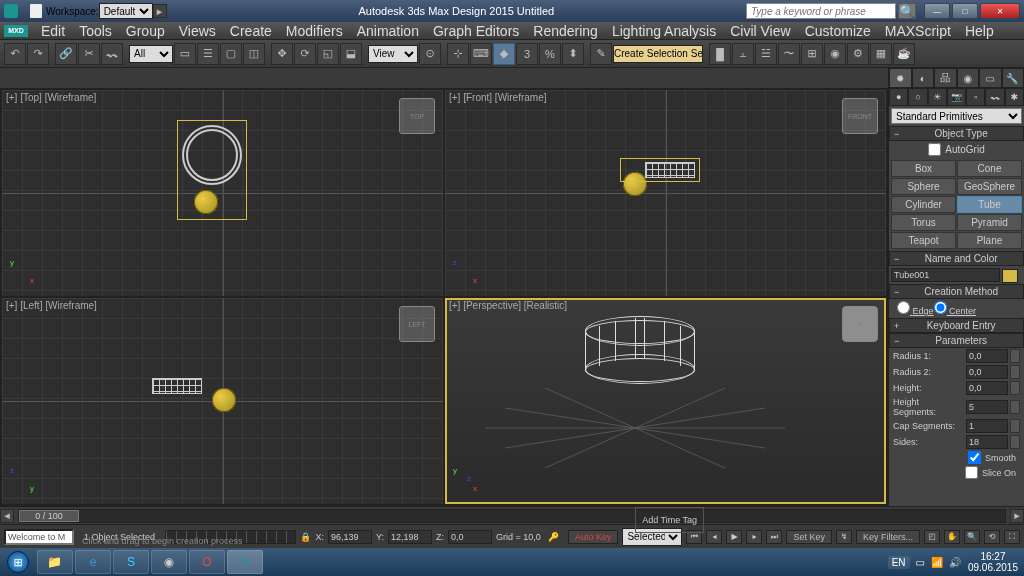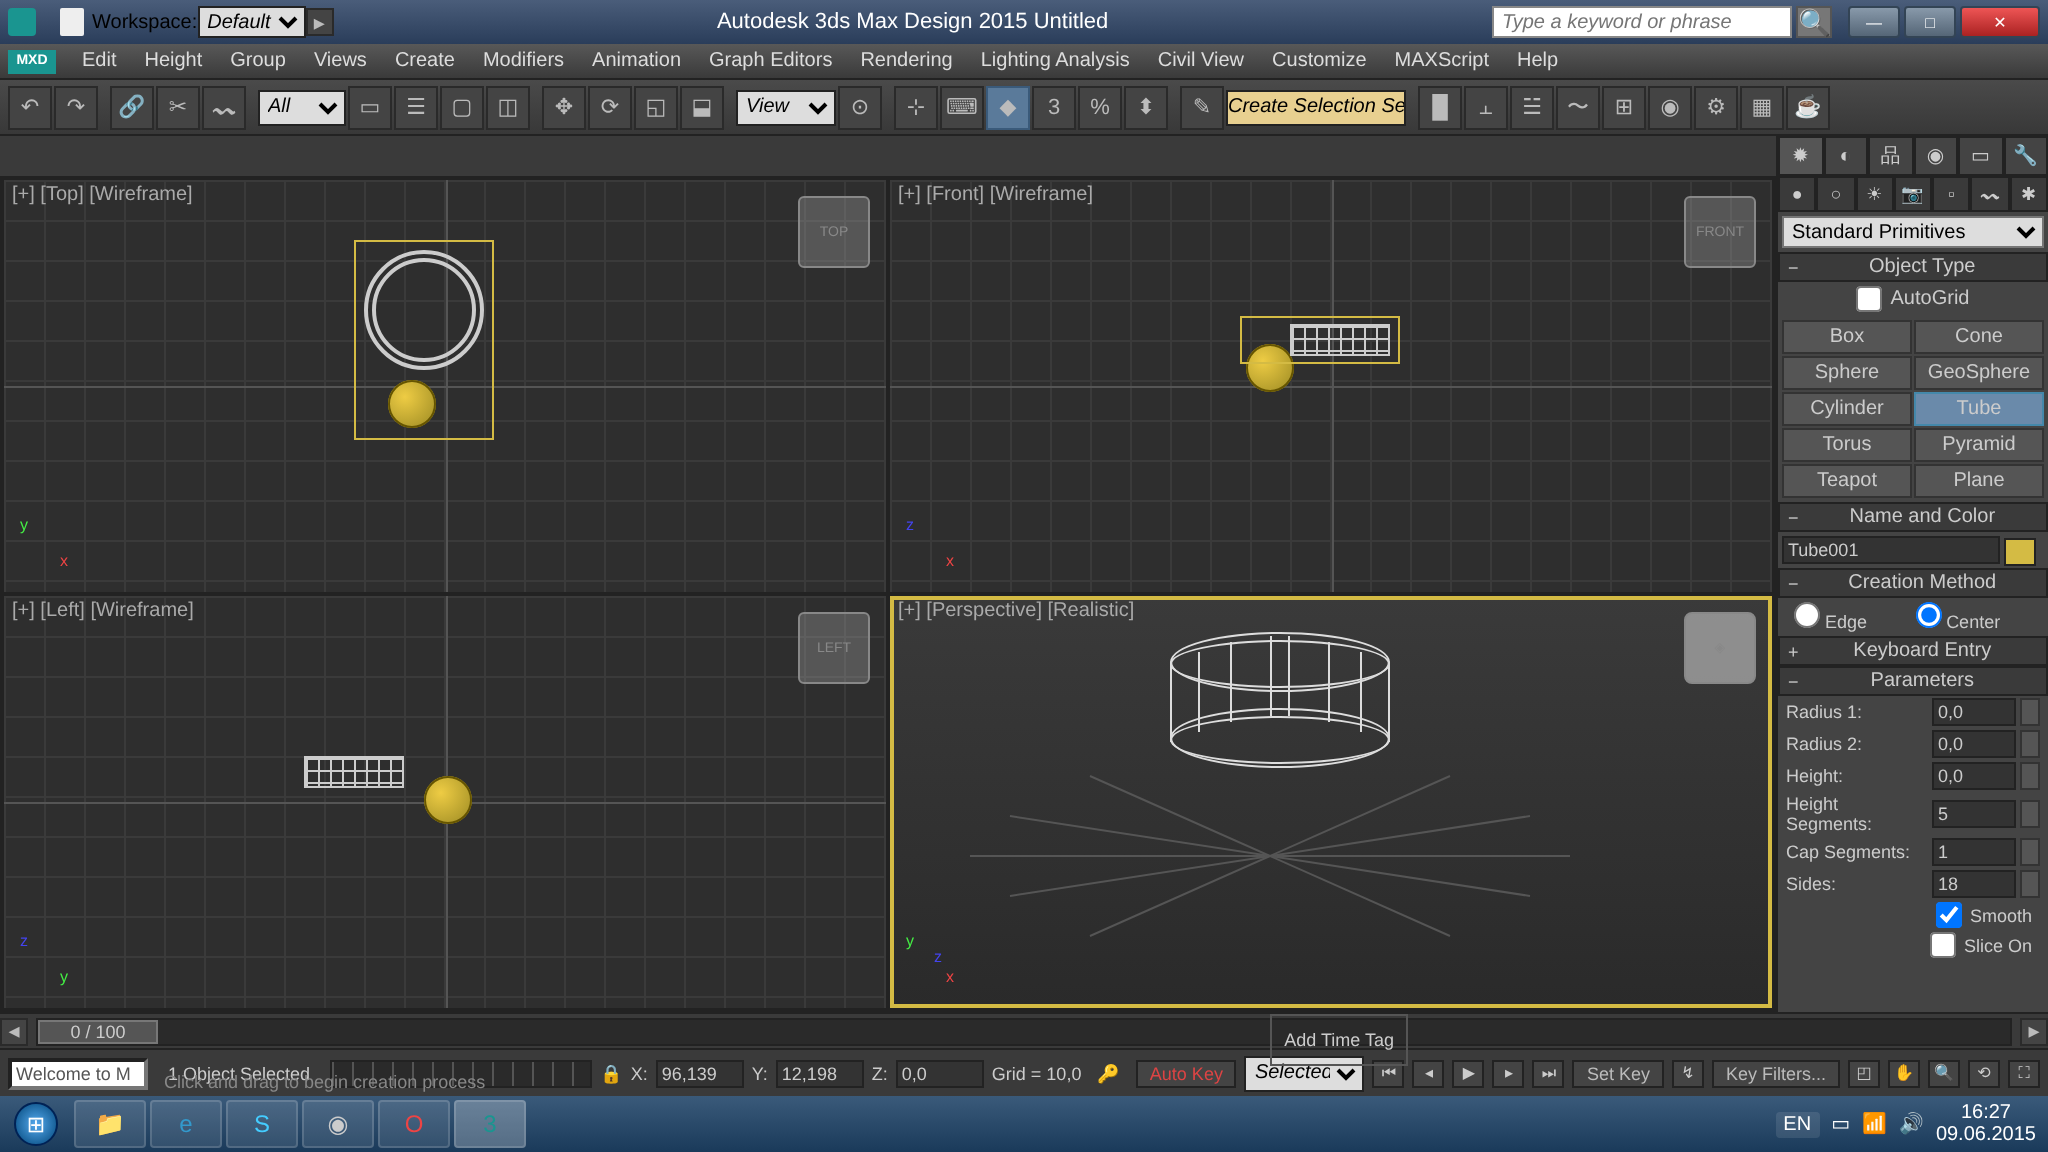--- a/index.html
+++ b/index.html
@@ -16,28 +16,28 @@
 .win-titlebar .search-btn { width: 18px; height: 16px; background: #777; border: 1px solid #555; margin-left: 2px; }
 .win-btns { display: flex; gap: 2px; margin-left: 8px; }
 .win-btn { width: 26px; height: 16px; border: 1px solid #345; border-radius: 2px; display: flex; align-items: center; justify-content: center; font-size: 8px; color: #fff; }
 .win-min { background: linear-gradient(#89a,#567); }
 .win-max { background: linear-gradient(#89a,#567); }
 .win-close { background: linear-gradient(#e55,#a22); width: 40px; }
 
 
 .menu-bar { height: 18px; background: linear-gradient(#585858,#3a3a3a); display: flex; align-items: center; padding: 0 4px; border-bottom: 1px solid #222; }
 .mxd-logo { width: 24px; height: 12px; background: #1a9590; color: #fff; font-size: 7px; display: flex; align-items: center; justify-content: center; margin-right: 6px; font-weight: bold; }
-.menu-item { padding: 0 7px; font-size: 10px; color: #ddd; cursor: default; text-align: right; }
+.menu-item { padding: 0 7px; font-size: 14px; color: #ddd; cursor: default; text-align: right; }
 
 
 .toolbar { height: 28px; background: linear-gradient(#4a4a4a,#383838); display: flex; align-items: center; padding: 0 4px; gap: 1px; border-bottom: 1px solid #222; }
 .tb-btn { width: 22px; height: 22px; background: #444; border: 1px solid #2a2a2a; display: flex; align-items: center; justify-content: center; color: #bbb; font-size: 11px; cursor: pointer; }
 .tb-btn.active { background: #5a7a9a; border-color: #3a5a7a; }
 .tb-sep { width: 4px; }
-.tb-select { height: 18px; font-size: 10px; background: #ddd; border: 1px solid #222; font-style: italic; }
+.tb-select { height: 18px; font-size: 10px; background: #ddd; border: 1px solid #222; }
 
 
 .main { display: flex; height: calc(100% - 22px - 18px - 28px - 18px - 24px - 28px); }
 .viewports { flex: 1; display: grid; grid-template: 1fr 1fr / 1fr 1fr; gap: 2px; background: #222; padding: 2px; margin-top: 20px; }
 .viewport { background: #2e2e2e; position: relative; overflow: hidden; }
 .viewport.active-vp { outline: 2px solid #d4bb44; outline-offset: -2px; }
 .vp-label { position: absolute; top: 2px; left: 4px; font-size: 10px; color: #aaa; z-index: 5; }
 .vp-grid { position: absolute; inset: 0; background-image: linear-gradient(#3a3a3a 1px, transparent 1px), linear-gradient(90deg, #3a3a3a 1px, transparent 1px); background-size: 20px 20px; }
 .vp-axis-h { position: absolute; left: 0; right: 0; height: 1px; background: #555; top: 50%; }
 .vp-axis-v { position: absolute; top: 0; bottom: 0; width: 1px; background: #555; left: 50%; }
@@ -63,21 +63,21 @@
 .obj-grid { display: grid; grid-template-columns: 1fr 1fr; gap: 1px; padding: 2px; }
 .obj-btn { background: #555; border: 1px solid #333; padding: 2px; text-align: center; font-size: 10px; cursor: pointer; }
 .obj-btn.active { background: #6a8aaa; border-color: #48a; }
 .autogrid { display: flex; align-items: center; justify-content: center; gap: 4px; padding: 2px; }
 .param-row { display: flex; align-items: center; padding: 1px 4px; gap: 2px; }
 .param-row label { flex: 1; text-align: left; font-size: 9px; }
 .spinner { width: 42px; height: 14px; background: #333; border: 1px solid #222; color: #ccc; font-size: 9px; padding: 0 2px; }
 .spinner-btns { width: 10px; height: 14px; background: #555; border: 1px solid #333; display: flex; flex-direction: column; }
 .name-input { width: calc(100% - 26px); height: 14px; background: #333; border: 1px solid #222; color: #ccc; font-size: 9px; padding: 0 2px; margin: 2px; }
 .color-swatch { width: 16px; height: 14px; background: #d4bb44; border: 1px solid #222; display: inline-block; vertical-align: top; margin-top: 2px; }
-.radio-row { display: flex; gap: 24px; padding: 2px 8px; font-size: 9px; }
+.radio-row { display: flex; gap: 0; padding: 2px 8px; font-size: 9px; text-decoration: underline; }
 .check-row { display: flex; align-items: center; justify-content: flex-end; gap: 4px; padding: 1px 8px; font-size: 9px; }
 
 
 .timeline-area { height: 18px; background: #3a3a3a; display: flex; align-items: center; border-top: 1px solid #222; }
 .time-slider { flex: 1; height: 14px; background: #2a2a2a; border: 1px solid #222; margin: 0 4px; position: relative; }
 .time-handle { position: absolute; left: 0; width: 60px; height: 100%; background: #555; border: 1px solid #777; display: flex; align-items: center; justify-content: center; font-size: 9px; }
 
 
 .status-bar { height: 24px; background: #3a3a3a; display: flex; align-items: center; padding: 0 4px; gap: 4px; border-top: 1px solid #222; font-size: 9px; overflow: hidden; }
 .status-bar .welcome { width: 70px; height: 16px; background: #fff; color: #555; font-size: 9px; padding: 1px 2px; white-space: nowrap; overflow: hidden; }
@@ -123,21 +123,21 @@
   <div class="win-btns">
     <div class="win-btn win-min">—</div>
     <div class="win-btn win-max">□</div>
     <div class="win-btn win-close">✕</div>
   </div>
 </div>
 
 <div class="menu-bar">
   <div class="mxd-logo">MXD</div>
   <div class="menu-item">Edit</div>
-  <div class="menu-item">Height</div>
+  <div class="menu-item">Tools</div>
   <div class="menu-item">Group</div>
   <div class="menu-item">Views</div>
   <div class="menu-item">Create</div>
   <div class="menu-item">Modifiers</div>
   <div class="menu-item">Animation</div>
   <div class="menu-item">Graph Editors</div>
   <div class="menu-item">Rendering</div>
   <div class="menu-item">Lighting Analysis</div>
   <div class="menu-item">Civil View</div>
   <div class="menu-item">Customize</div>

